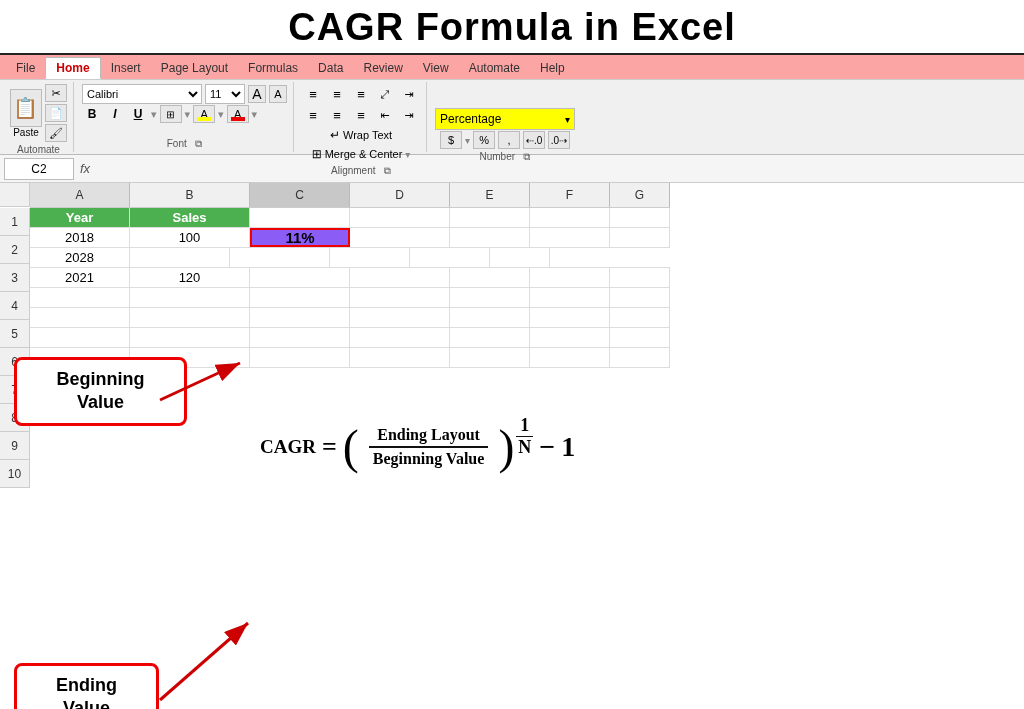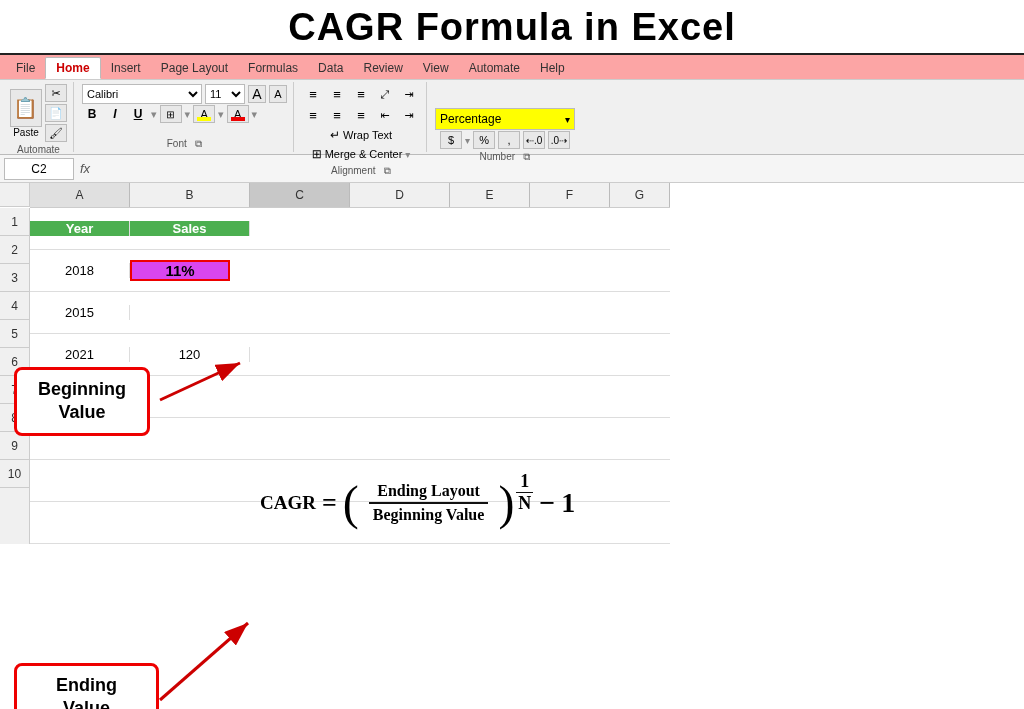--- a/index.html
+++ b/index.html
@@ -314,22 +314,21 @@
       font-size: 12px;
       color: #333;
     }
     .grid {
       display: flex;
       flex-direction: column;
     }
     .grid-row {
       display: flex;
       border-bottom: 1px solid #ddd;
-      height: 42px;
-      align-items: center;
+      height: 20px;
     }
     .cell {
       border-right: 1px solid #ddd;
       display: flex;
       align-items: center;
       justify-content: center;
       font-size: 13px;
       padding: 0 4px;
     }
     .cell-a { width: 100px; }
@@ -340,40 +339,40 @@
     .cell-f { width: 80px; }
     .cell-g { width: 60px; }
 
     .header-green {
       background: #4CAF50;
       color: #fff;
       font-weight: bold;
     }
     .cell-selected {
       border: 2px solid #e00;
-      background: #d946ef;
+      background: #8b5cf6;
     }
 
     
     .callout {
       position: absolute;
       background: #fff;
       border: 3px solid #e00;
       border-radius: 8px;
       padding: 8px 12px;
       font-size: 18px;
       font-weight: 900;
       text-align: center;
       line-height: 1.3;
       z-index: 10;
     }
     .callout-beginning {
       left: 14px;
-      top: 184px;
-      width: 136px;
+      top: 174px;
+      width: 173px;
     }
     .callout-ending {
       left: 14px;
       top: 480px;
       width: 145px;
     }
 
     
     .arrow-svg {
       position: absolute;
@@ -583,30 +582,31 @@
         <div class="cell cell-b header-green">Sales</div>
         <div class="cell cell-c"></div>
         <div class="cell cell-d"></div>
         <div class="cell cell-e"></div>
         <div class="cell cell-f"></div>
         <div class="cell cell-g"></div>
       </div>
 
       <div class="grid-row">
         <div class="cell cell-a">2018</div>
+        <div class="cell cell-b">100</div>
         <div class="cell cell-c cell-selected" style="font-weight:bold; font-size:15px;">11%</div>
         <div class="cell cell-d"></div>
         <div class="cell cell-e"></div>
         <div class="cell cell-f"></div>
         <div class="cell cell-g"></div>
       </div>
 
 
       <div class="grid-row">
-        <div class="cell cell-a">2015</div>
+        <div class="cell cell-a">2028</div>
         <div class="cell cell-c"></div>
         <div class="cell cell-d"></div>
         <div class="cell cell-e"></div>
         <div class="cell cell-f"></div>
         <div class="cell cell-g"></div>
       </div>
 
       <div class="grid-row">
         <div class="cell cell-a">2021</div>
         <div class="cell cell-b">120</div>

